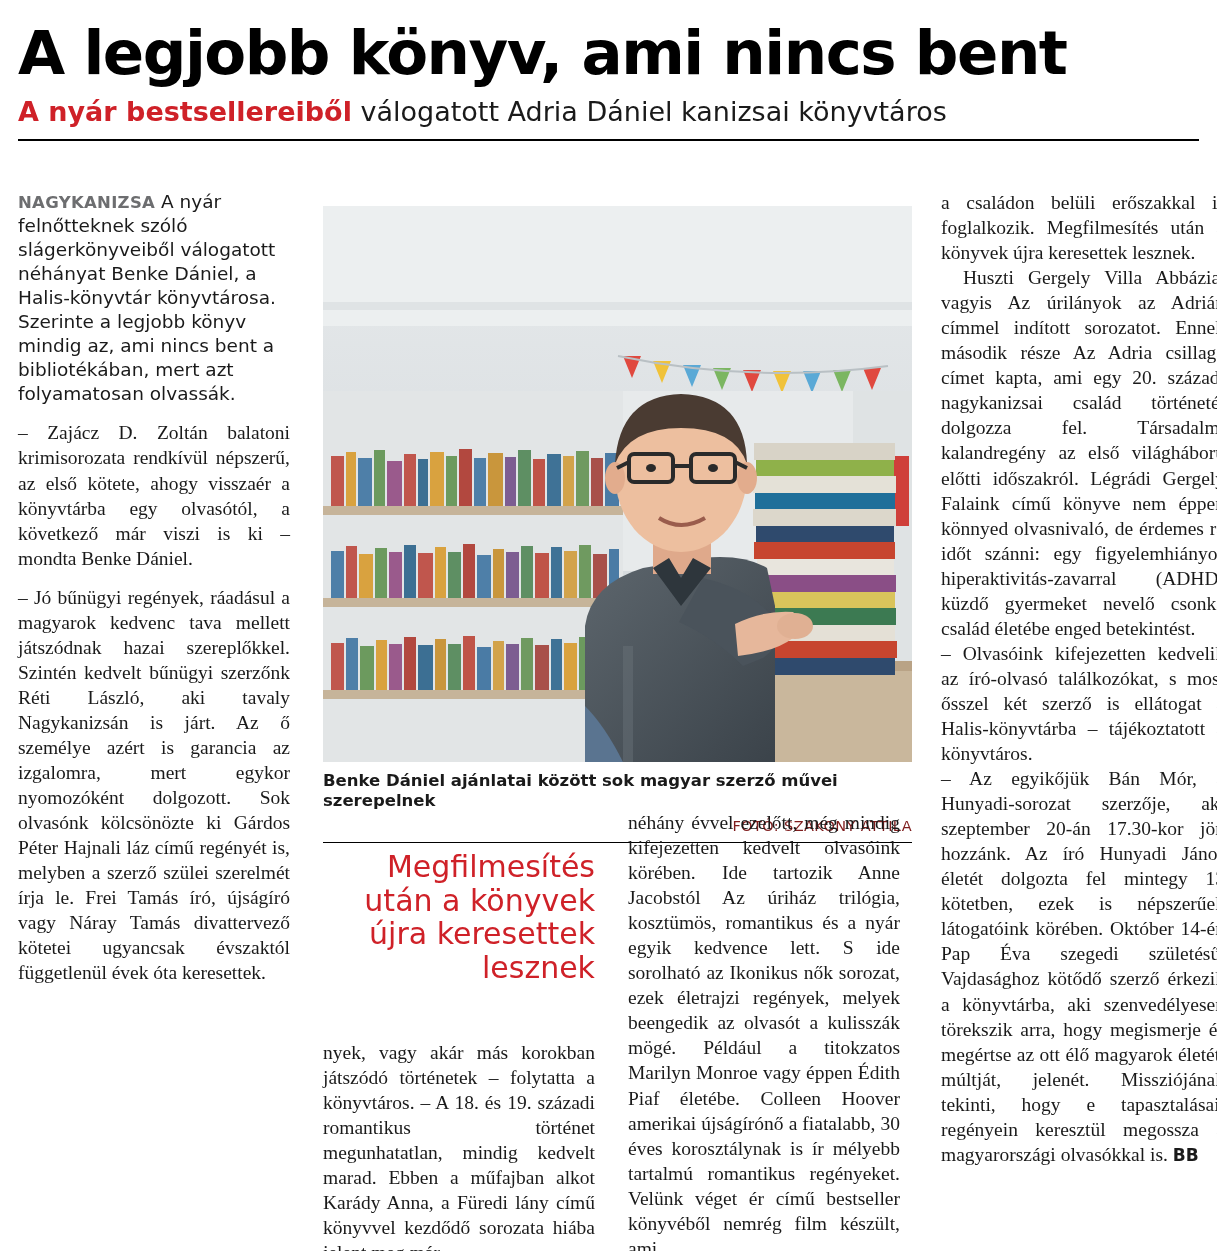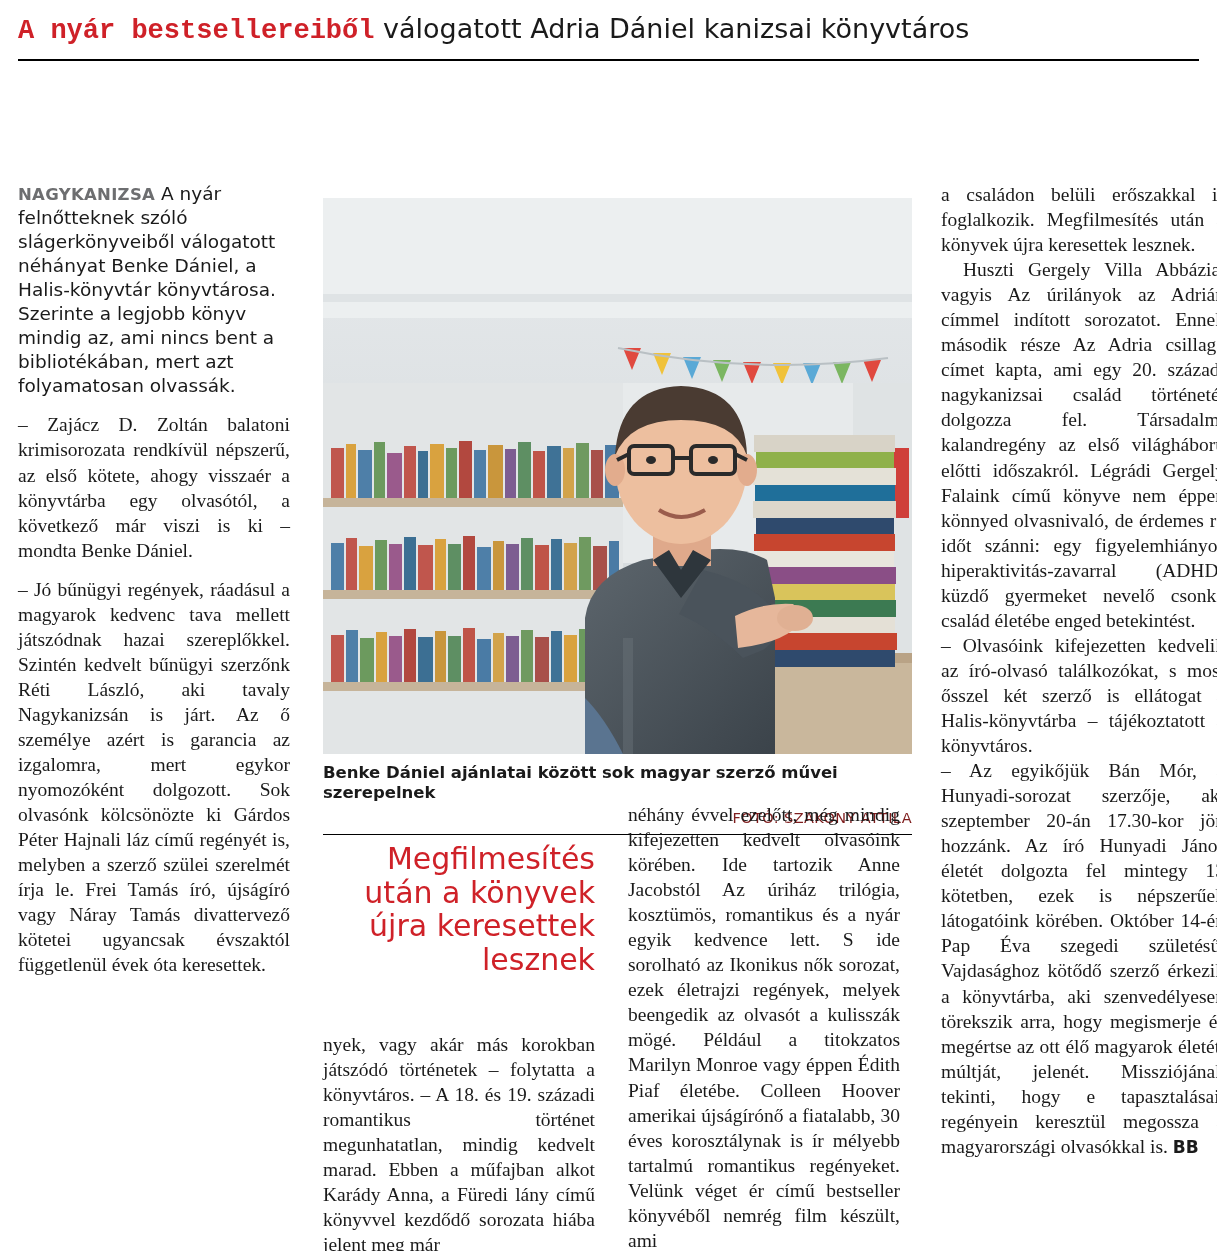--- a/index.html
+++ b/index.html
@@ -38,21 +38,20 @@
     margin: 14px 18px 0 18px;
     font-family: "DejaVu Sans", sans-serif;
     font-size: 27px;
     line-height: 1.1;
     color: #1a1a1a;
     white-space: nowrap;
   }
   .subhead .hl {
     color: #cf2128;
     font-weight: bold;
-    font-family: Liberation Mono, monospace;
   }
   .rule {
     margin: 12px 18px 0 18px;
     border-top: 2px solid #000;
     height: 0;
   }
 
   
   .cols {
     position: absolute;
@@ -148,20 +147,21 @@
     width: 272px;
   }
 
   .tail { font-family:"DejaVu Sans", sans-serif; font-weight:bold; font-size:17px; }
 </style>
 </head>
 <body>
 
 <div class="page">
 
+  <h1 class="headline">A legjobb könyv, ami nincs bent</h1>
 
   <div class="subhead">
     <span class="hl">A nyár bestsellereiből</span><span> válogatott Adria Dániel kanizsai könyvtáros</span>
   </div>
 
   <div class="rule"></div>
 
   <div class="cols">
 
     <div class="col col-1">

